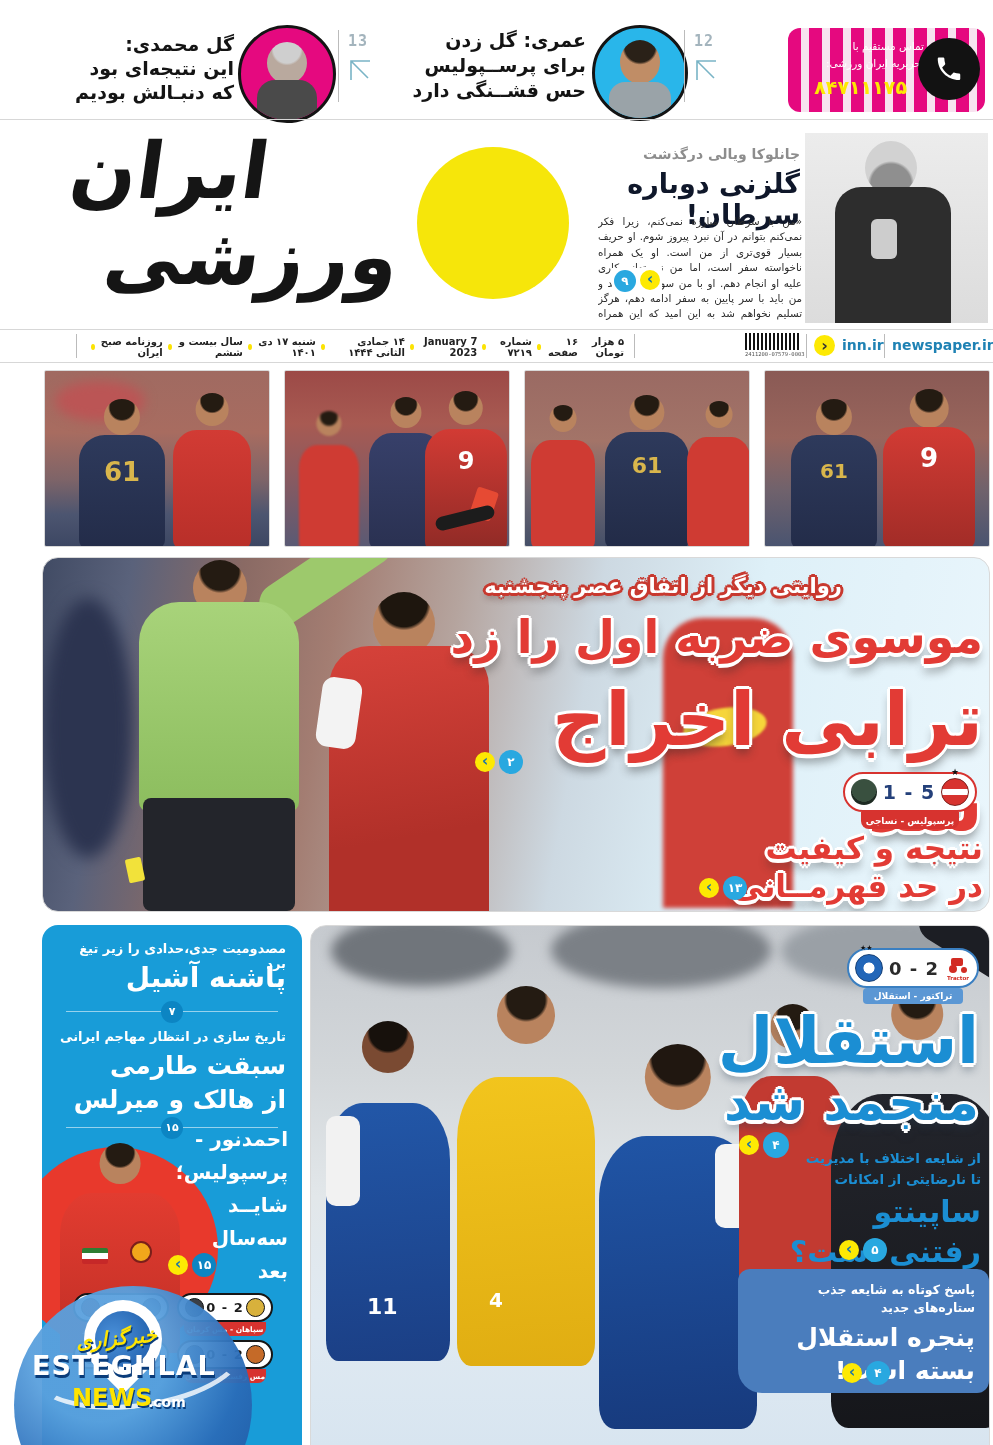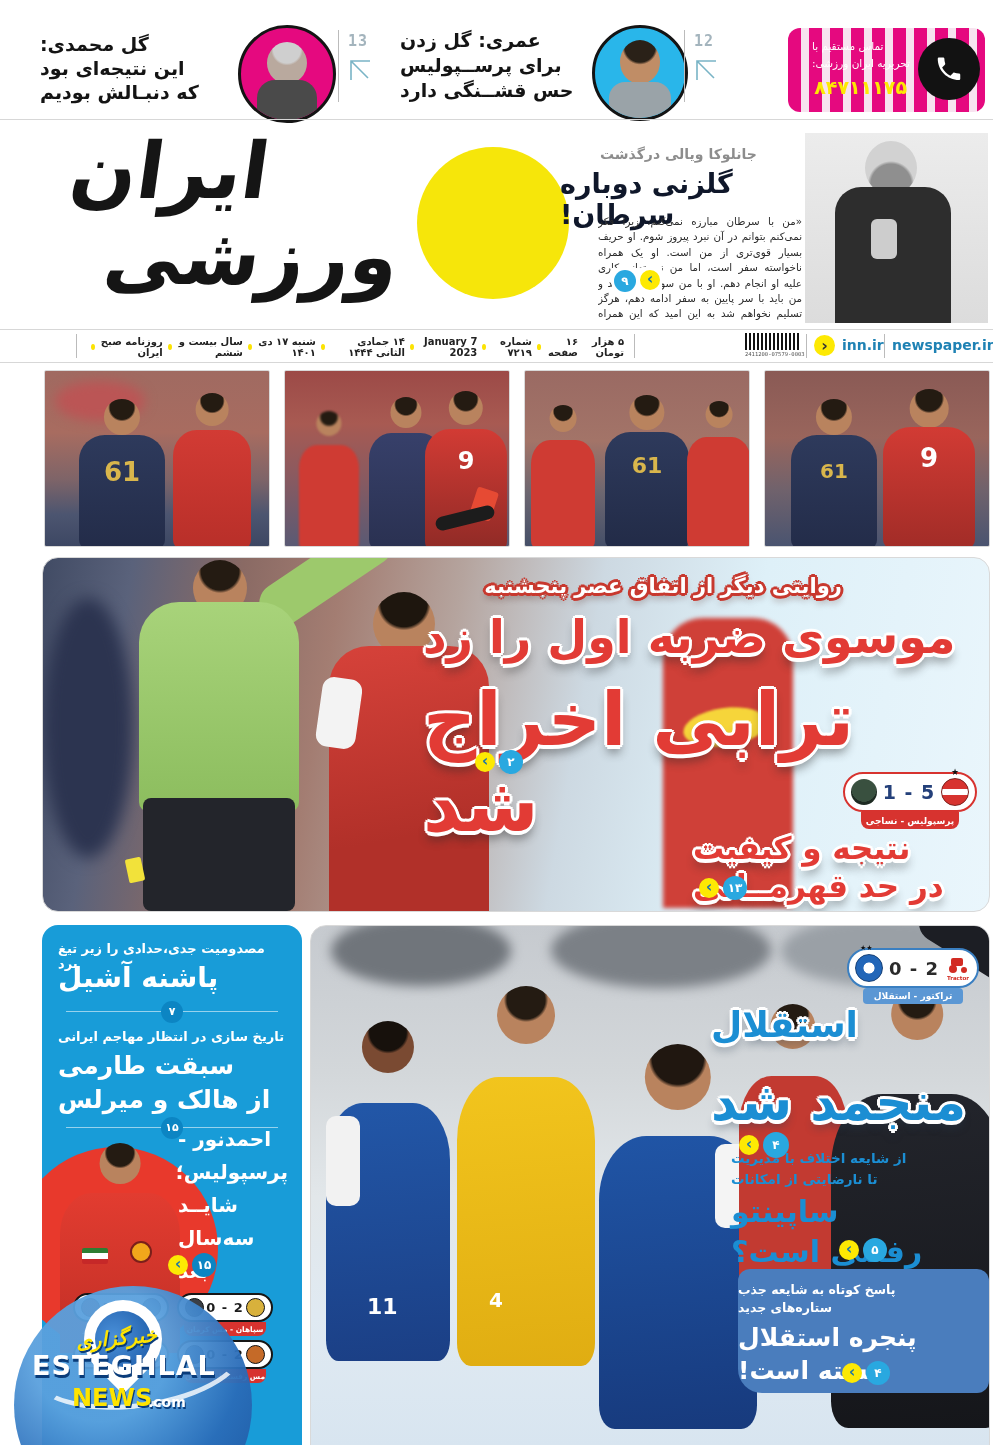--- a/index.html
+++ b/index.html
@@ -1,19 +1,19 @@
 <!DOCTYPE html>
 <html lang="fa"><head>
 <meta charset="utf-8">
 <style>
   html,body{margin:0;padding:0;background:#fff}
   .page{position:relative;width:993px;height:1445px;background:#fff;overflow:hidden;
         font-family:"DejaVu Sans",sans-serif;}
   .abs{position:absolute}
-  .rtl{direction:rtl;text-align:left}
+  .rtl{direction:rtl;text-align:right}
   .ctr{text-align:center}
   
   .pgb{width:24px;height:24px;border-radius:50%;background:#29a8e0;color:#fff;
        font-weight:bold;font-size:12px;display:flex;align-items:center;justify-content:center}
   .chv{width:20px;height:20px;border-radius:50%;background:#fde903;color:#1b74a8;
        font-weight:900;font-size:15px;display:flex;align-items:center;justify-content:center;line-height:1}
   .chv::before{content:"‹";margin-top:-2px}
   .badge-pair{display:flex;align-items:center;gap:4px}
   
   .ol-red{color:#e23b35;font-weight:bold;
@@ -366,21 +366,21 @@
         <svg width="26" height="18" viewBox="0 0 26 18">
             <rect x="6" y="2" width="12" height="8" rx="2" fill="#d22b23"></rect>
             <circle cx="8" cy="13" r="4" fill="#d22b23"></circle>
             <circle cx="19" cy="14" r="3" fill="#d22b23"></circle>
           </svg>
         <div style="font-size:5.5px;font-weight:bold;color:#d22b23;margin-top:-3px">Tractor</div>
       </div>
     </div>
     <div class="capstrip" style="left:552px;top:62px;width:100px;height:16px;background:#5b97d4;font-size:9px;font-weight:bold;border-radius:4px">تراکتور - استقلال</div>
 
-    <div class="abs rtl ol-blue" style="left:400px;top:78px;width:268px;font-size:36px">استقلال</div>
+    <div class="abs rtl ol-blue" style="left:400px;top:78px;width:268px;font-size:64px">استقلال</div>
     <div class="abs rtl ol-blue" style="left:400px;top:146px;width:268px;font-size:52px">منجمد شد</div>
     <div class="abs badge-pair" style="left:428px;top:206px">
       <div class="chv"></div>
       <div class="pgb" style="width:26px;height:26px">۴</div>
     </div>
 
     <div class="abs rtl" style="left:420px;top:222px;width:250px;color:#1b8ed3;font-size:13.5px;font-weight:bold;line-height:21px">
       <div>از شایعه اختلاف با مدیریت</div>
       <div>تا نارضایتی از امکانات</div>
     </div>

